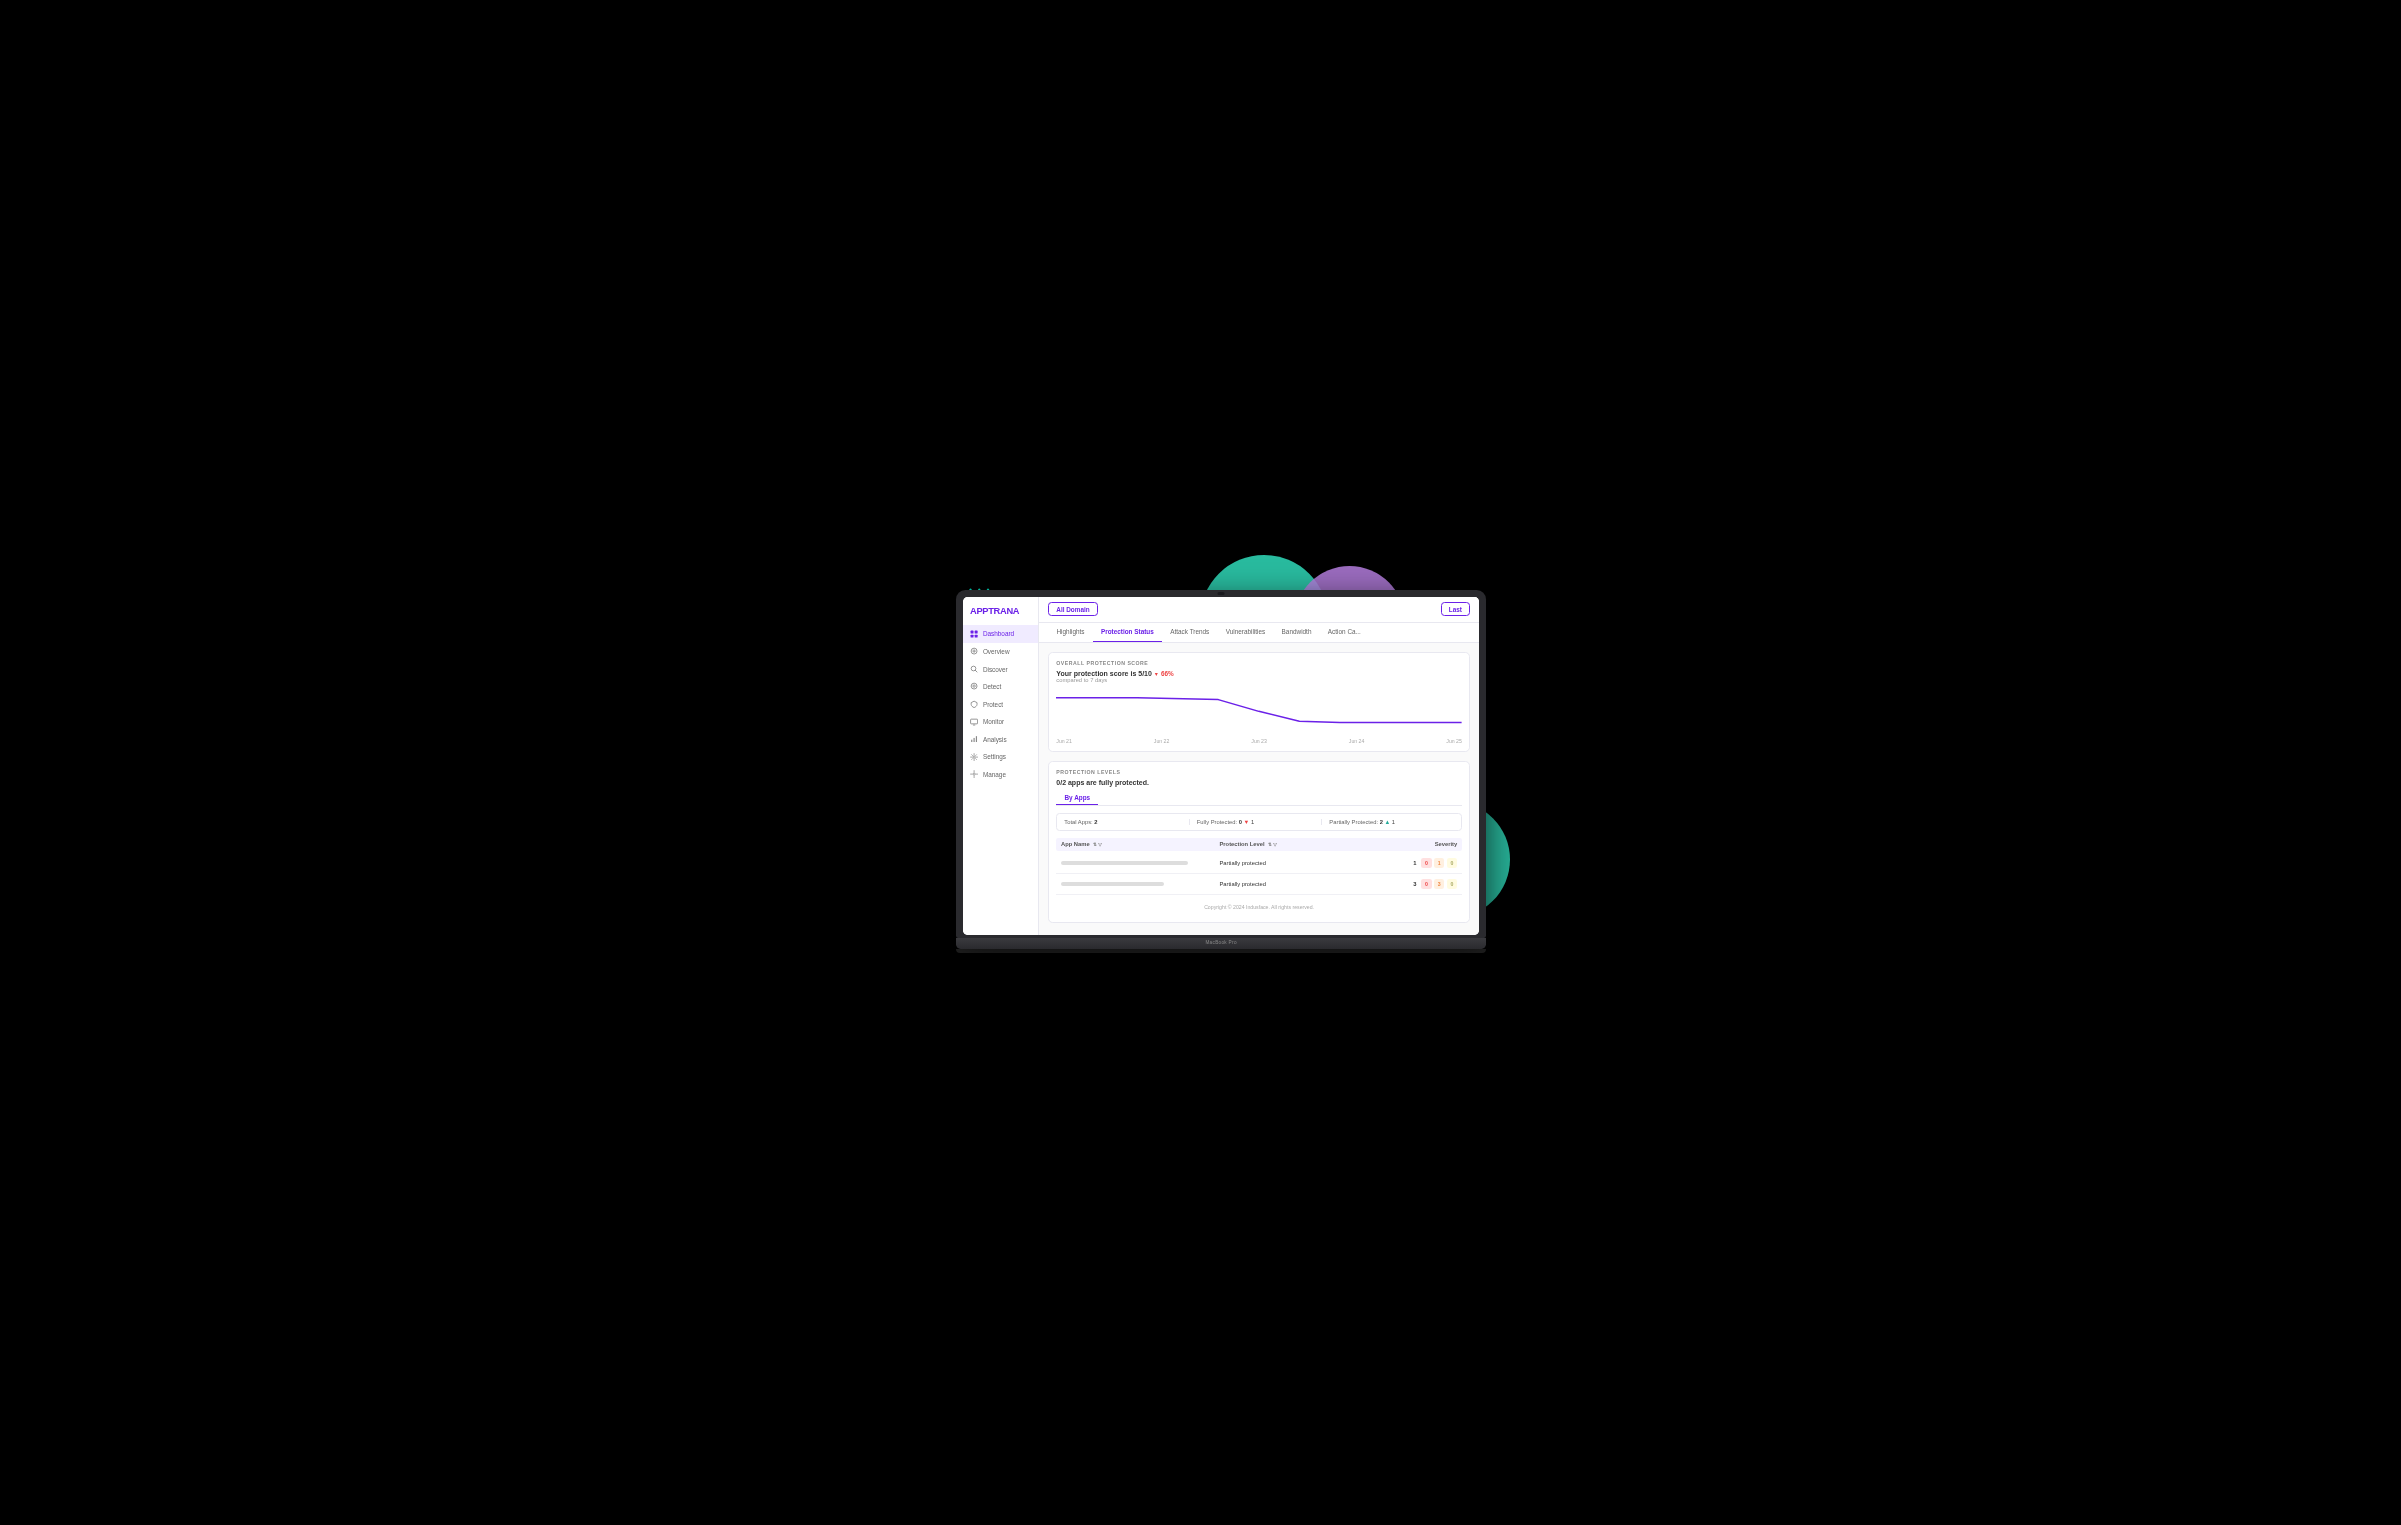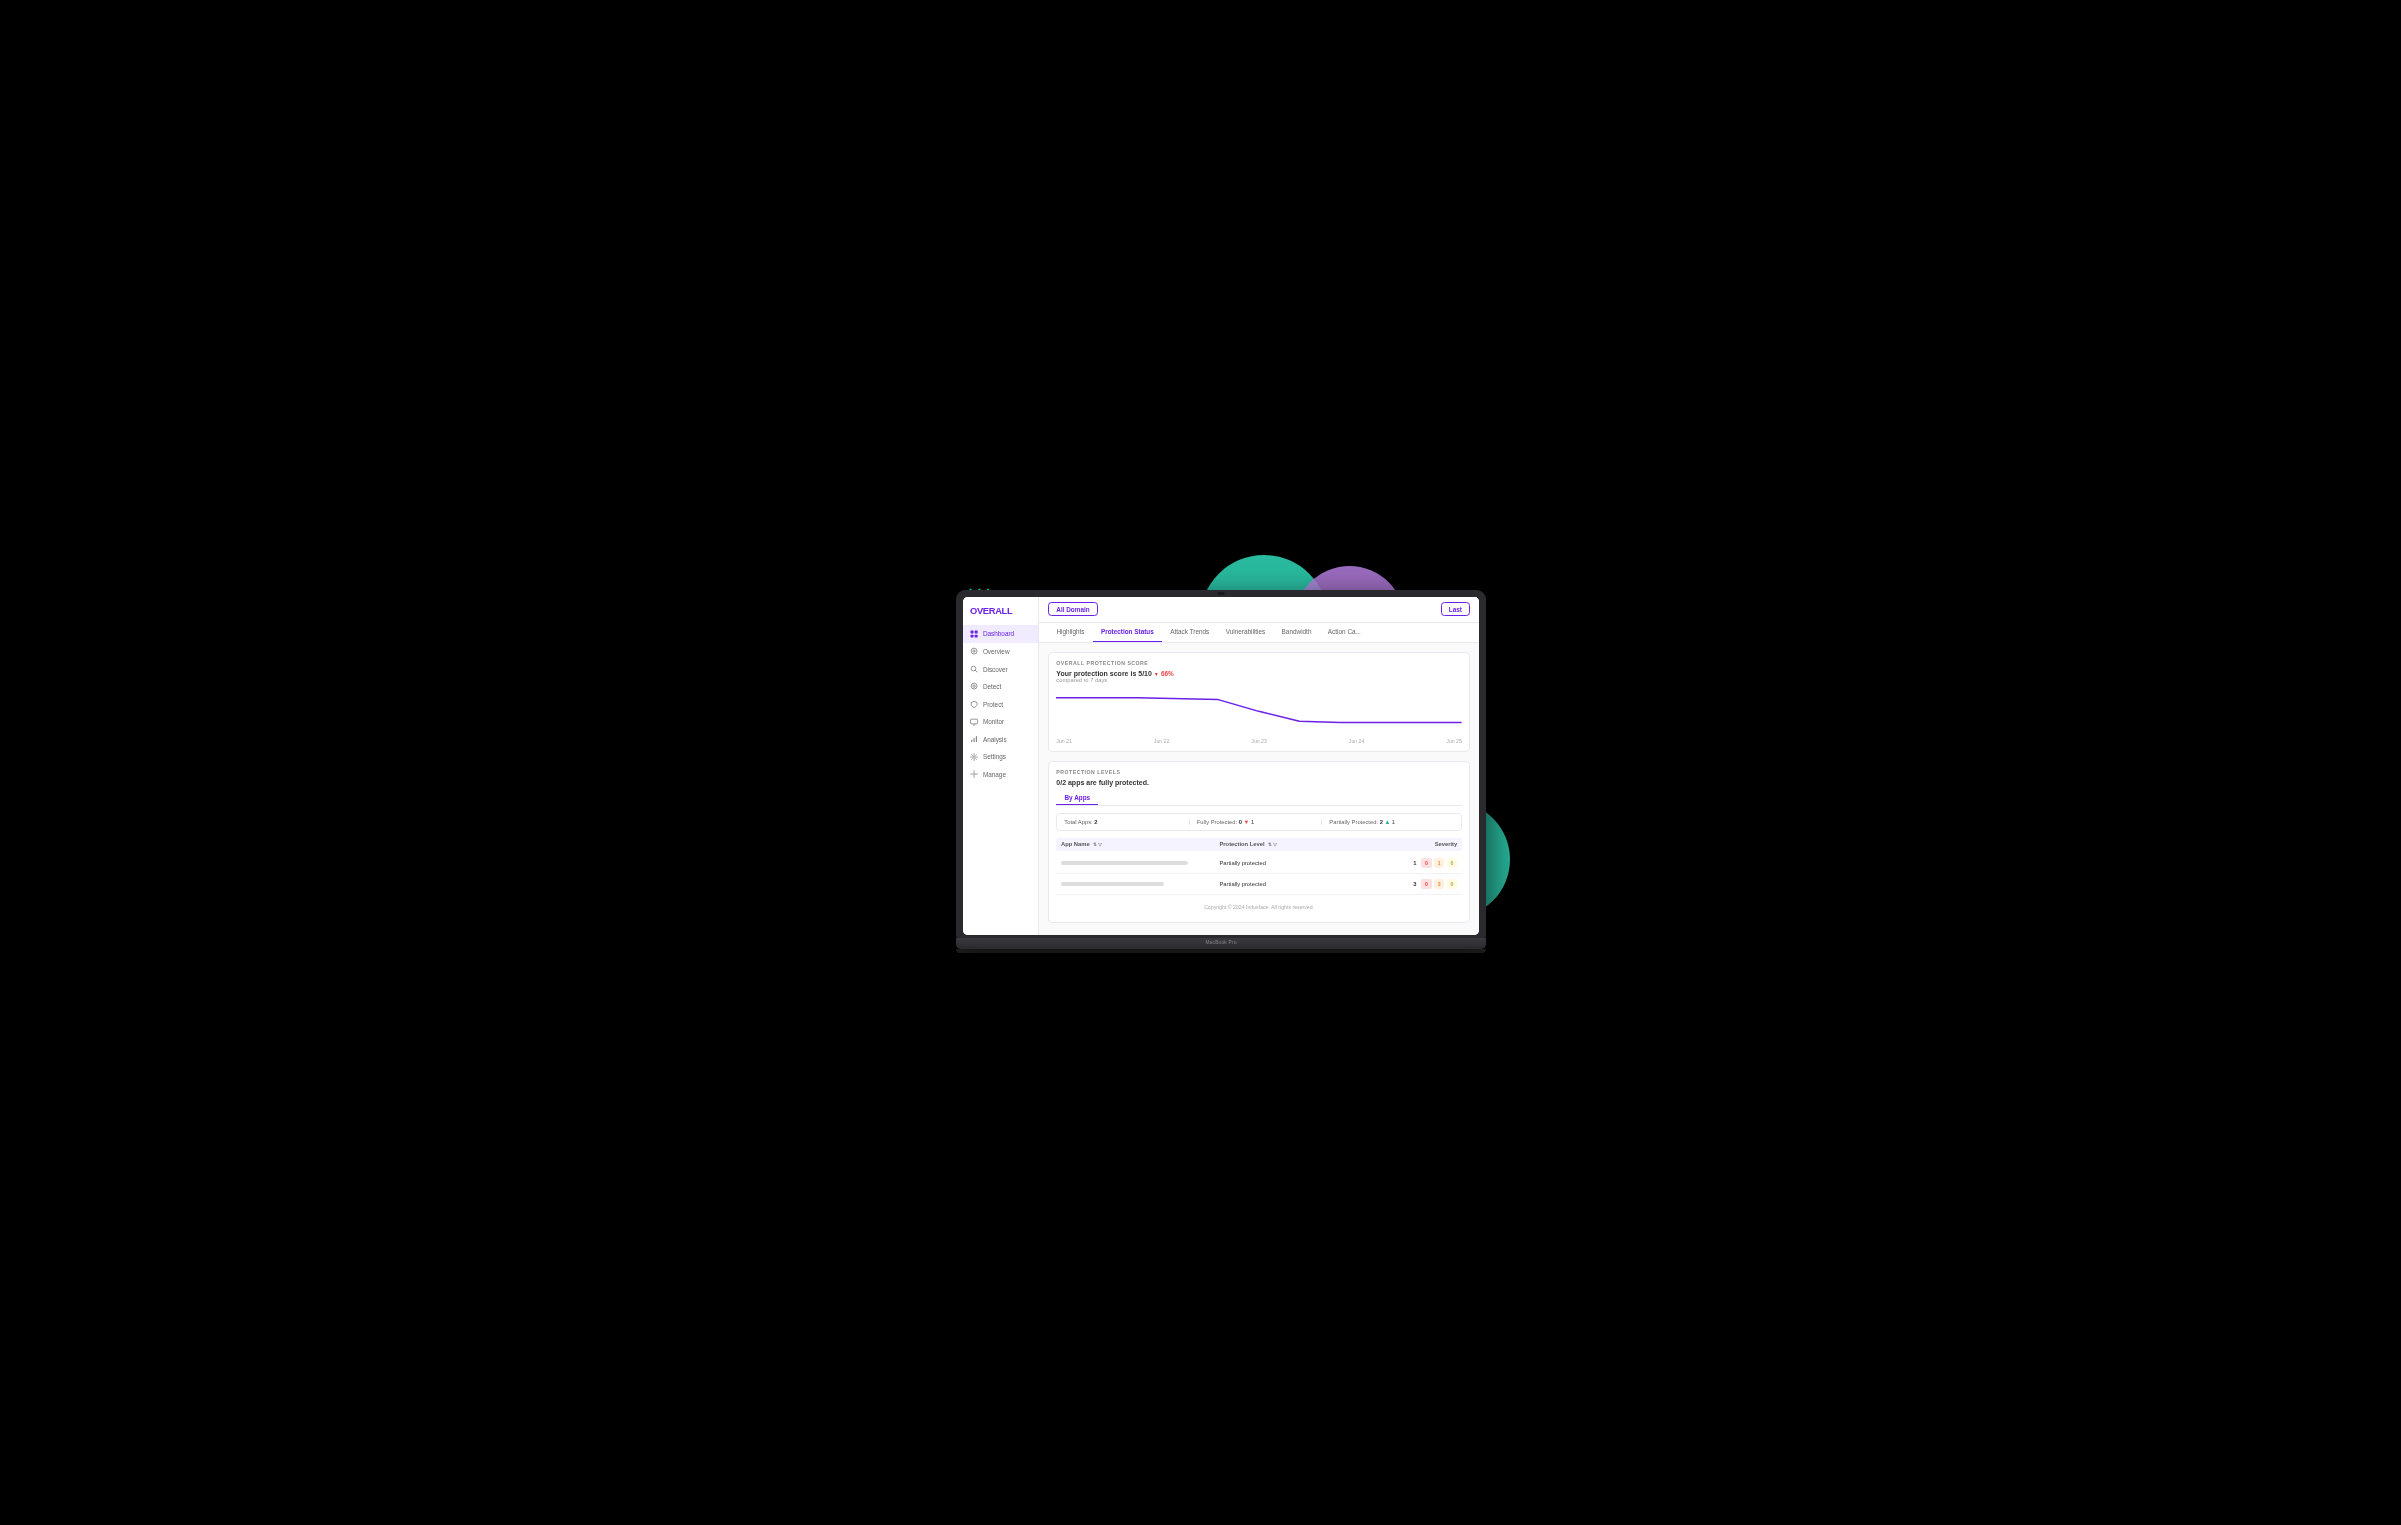--- a/index.html
+++ b/index.html
@@ -459,21 +459,21 @@
   </div>
 
   <div class="laptop">
     <div class="laptop-screen-border">
       <div class="laptop-notch"></div>
 
       <div class="screen">
         <div class="app">
 
           <div class="sidebar">
-            <div class="logo">OVERALL</div>
+            <div class="logo">APPTRANA</div>
 
             <div class="nav-item active">
               <span class="nav-icon">
                 <svg width="8.2" height="8.2" viewBox="0 0 14 14" fill="none">
                   <rect x="1" y="1" width="5" height="5" rx="1" fill="#6b21e8"></rect>
                   <rect x="8" y="1" width="5" height="5" rx="1" fill="#6b21e8"></rect>
                   <rect x="1" y="8" width="5" height="5" rx="1" fill="#6b21e8"></rect>
                   <rect x="8" y="8" width="5" height="5" rx="1" fill="#6b21e8"></rect>
                 </svg>
               </span>

